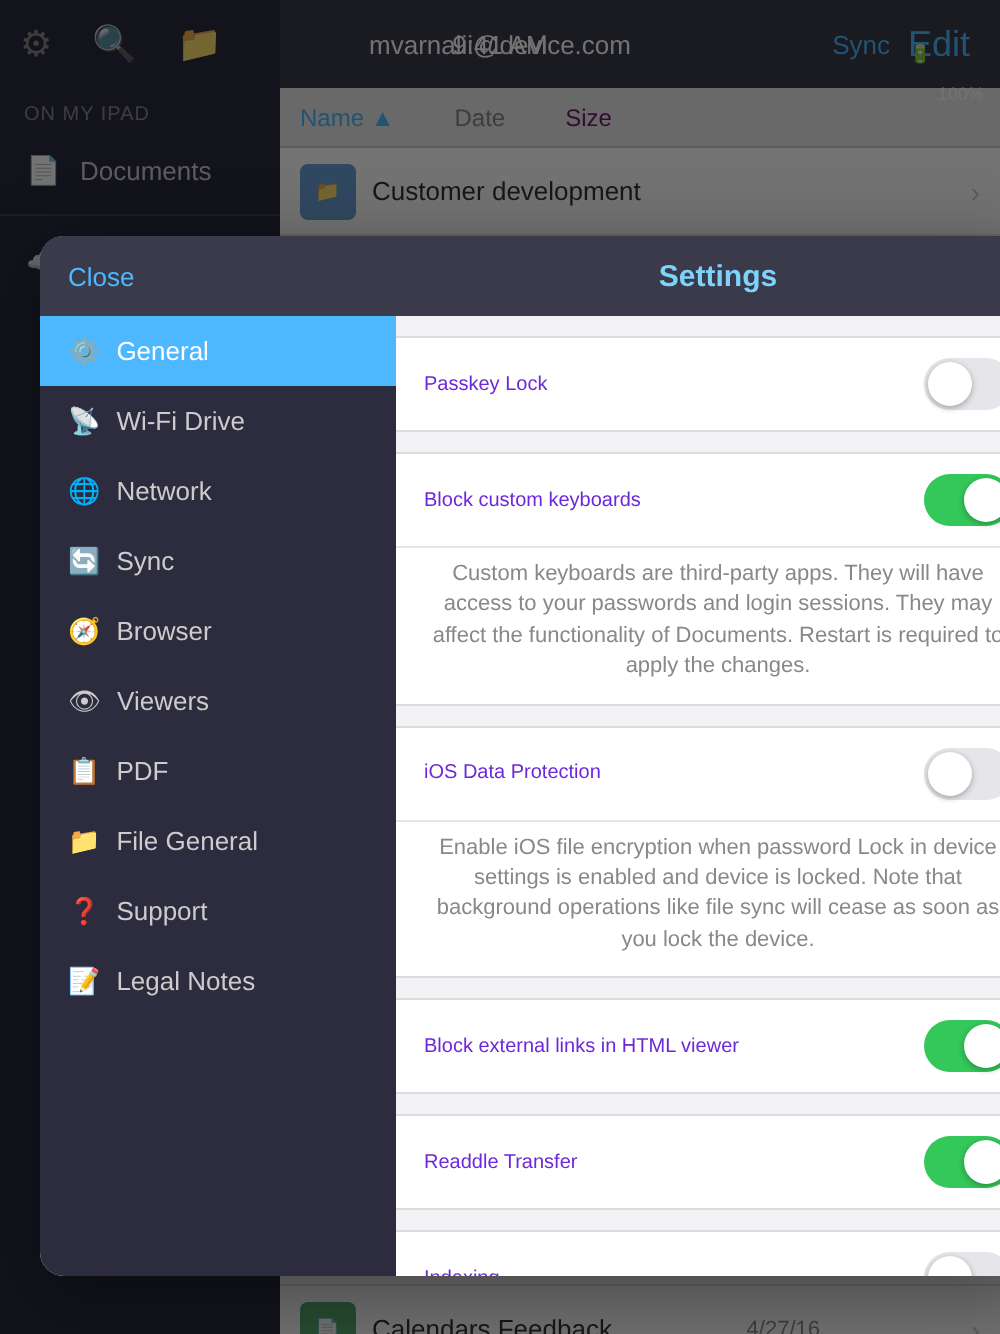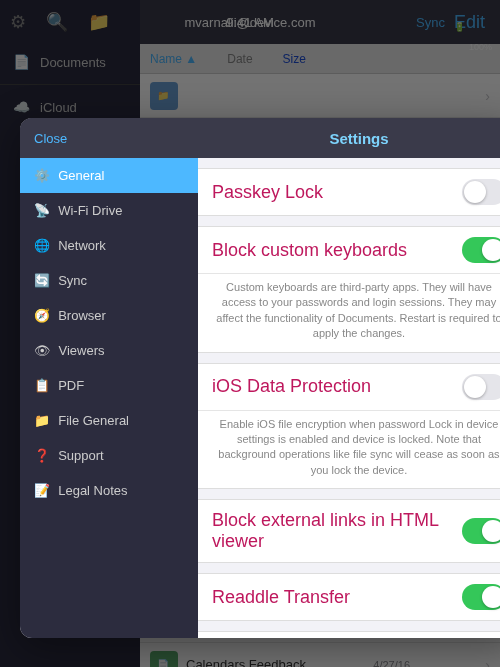--- a/index.html
+++ b/index.html
@@ -160,22 +160,22 @@
       align-items: center;
       padding: 10px 14px;
       border-bottom: 1px solid #e5e5e5;
       min-height: 44px;
     }
     .setting-row:last-child {
       border-bottom: none;
     }
     .setting-label {
       flex: 1;
-      font-size: 18px;
-      color: #be185d;
+      font-size: 10px;
+      color: #6d28d9;
     }
 
     
     .toggle {
       width: 44px;
       height: 26px;
       border-radius: 13px;
       background: #e5e5ea;
       position: relative;
       flex-shrink: 0;
@@ -275,26 +275,27 @@
     <span style="position:absolute;right:15px;color:#4db8ff;font-size:18px;">Edit</span>
     <span style="position:absolute;right:0;top:2px;display:flex;align-items:center;gap:3px;padding-right:8px;">
       <span style="color:white;font-size:9px;">🔋</span>
       <span style="color:white;font-size:9px;margin-top:40px;">100%</span>
     </span>
   </div>
 
   <div class="bg-col-headers">
     <span style="color:#4db8ff;font-size:12px;margin-right:30px;">Name ▲</span>
     <span style="color:#888;font-size:12px;margin-right:30px;">Date</span>
-    <span style="color:#1d4ed8;font-size:12px;">Size</span>
+    <span style="color:#701a75;font-size:12px;">Size</span>
   </div>
 
   <div class="bg-files">
     <div class="bg-file-row">
       <div class="bg-file-icon folder">📁</div>
+      <span>Customer development</span>
       <span class="bg-chevron">›</span>
     </div>
     <div class="bg-file-row">
       <div class="bg-file-icon zip">📦</div>
       <span style="font-size:12px;">JTBDInterviewTemplate.zip (Unzipped Files)</span>
       <span class="bg-chevron">›</span>
     </div>
   </div>
 
   <div style="position:absolute;top:555px;left:140px;right:0;background:white;">
@@ -319,20 +320,21 @@
 
   </div>
 </div>
 
 <div class="sidebar">
   <div class="sidebar-top">
     <span style="color:#888;font-size:18px;cursor:pointer;">⚙</span>
     <span style="color:#888;font-size:18px;cursor:pointer;margin-left:8px;">🔍</span>
     <span style="color:#888;font-size:18px;cursor:pointer;margin-left:8px;">📁</span>
   </div>
+  <div class="sidebar-section-label">On my iPad</div>
   <div class="sidebar-item">
     <span class="si-icon">📄</span>
     <span>Documents</span>
   </div>
   <div class="sidebar-divider"></div>
   <div class="sidebar-item">
     <span class="si-icon">☁️</span>
     <span>iCloud</span>
   </div>
 </div>

